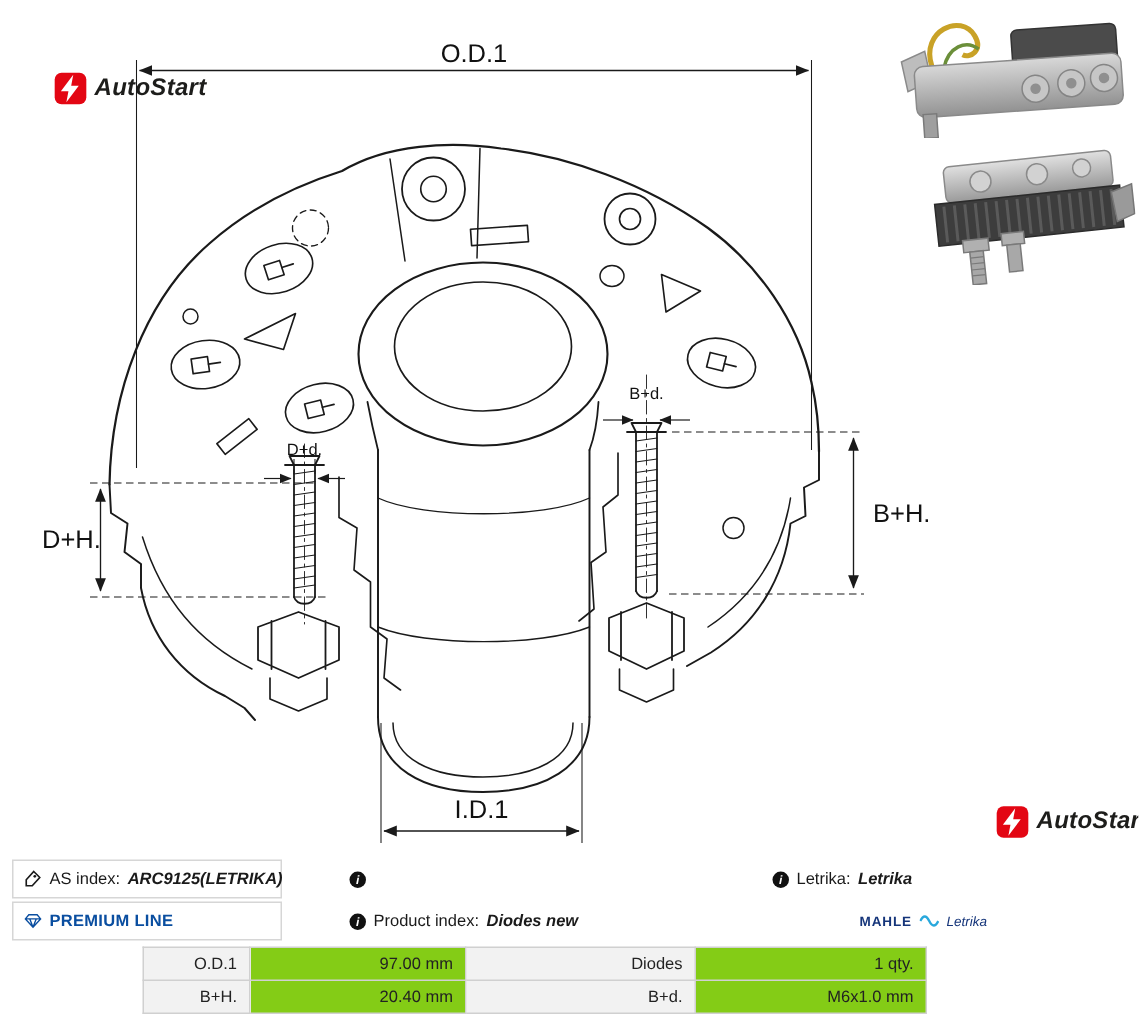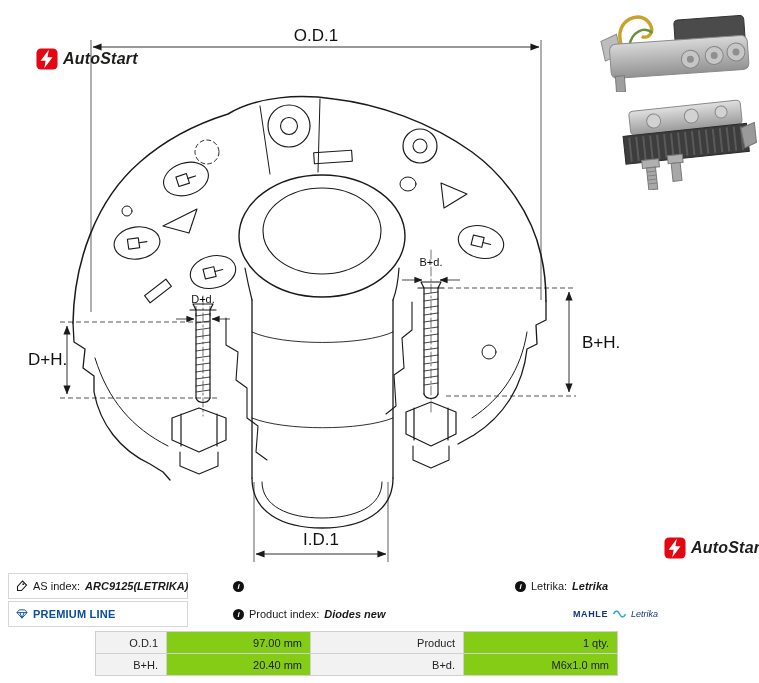--- a/index.html
+++ b/index.html
@@ -262,21 +262,21 @@
     <colgroup>
       <col style="width:71px">
         <col style="width:144px">
         <col style="width:153px">
         <col style="width:154px">
     </colgroup>
     <tbody>
       <tr>
         <td class="lbl">O.D.1</td>
         <td class="val">97.00 mm</td>
-        <td class="lbl">Product</td>
+        <td class="lbl">Diodes</td>
         <td class="val">1 qty.</td>
       </tr>
       <tr>
         <td class="lbl">B+H.</td>
         <td class="val">20.40 mm</td>
         <td class="lbl">B+d.</td>
         <td class="val">M6x1.0 mm</td>
       </tr>
     </tbody>
   </table>

